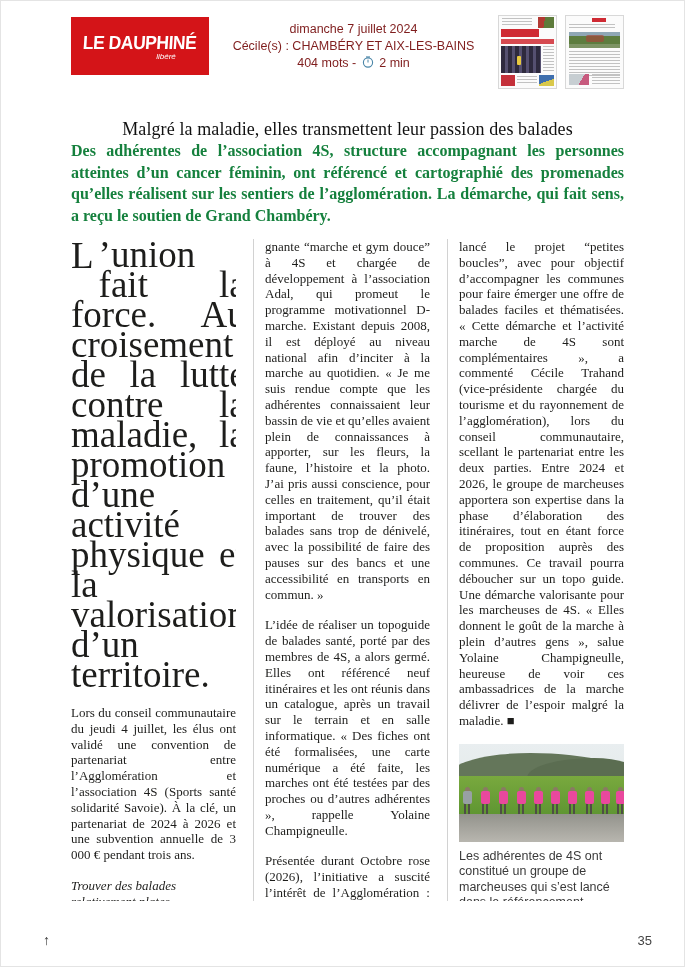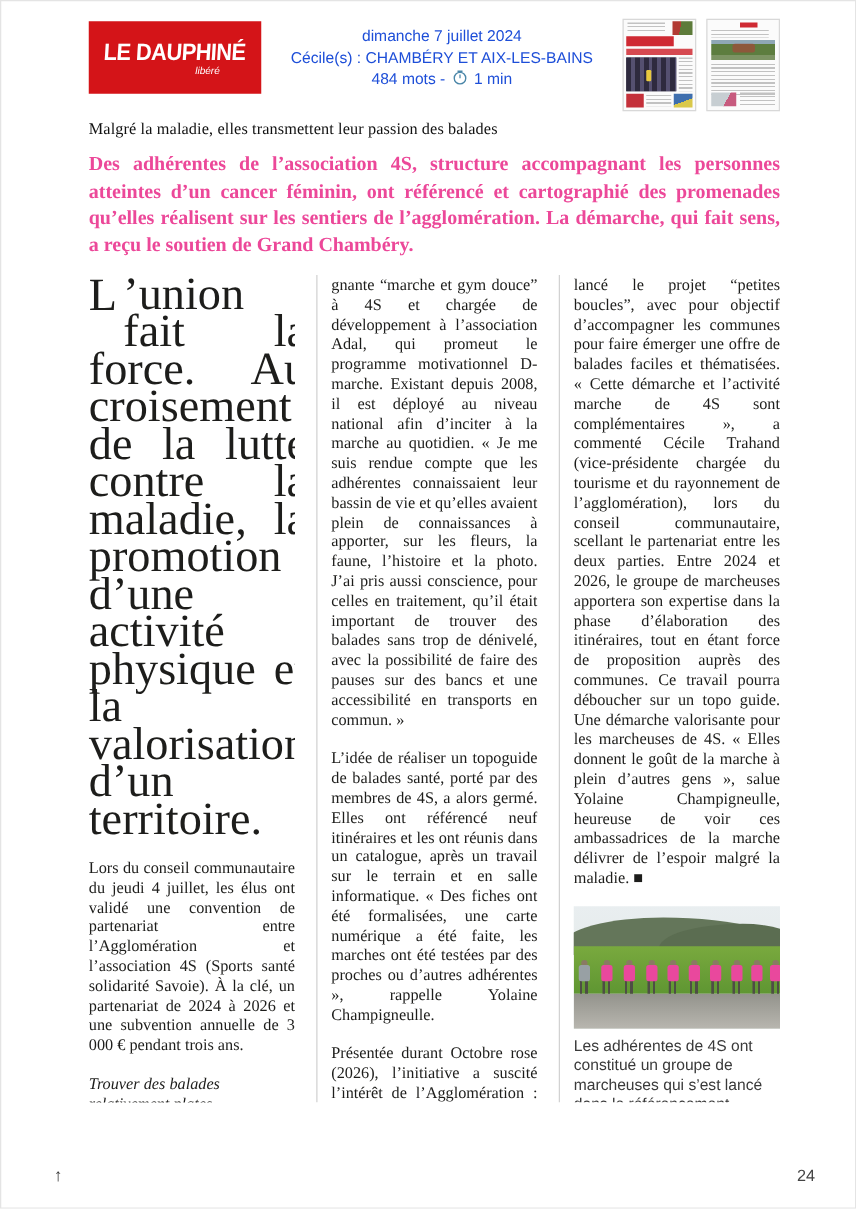--- a/index.html
+++ b/index.html
@@ -9,21 +9,21 @@
   .inner{padding:14px 60px 0 70px;}
 
   
   .header{display:flex;align-items:flex-start;justify-content:space-between;height:80px;}
   .logo{width:138px;height:58px;background:#d41418;color:#fff;margin-top:2px;
         display:flex;flex-direction:column;align-items:center;justify-content:center;
         font-family:"Liberation Sans",sans-serif;flex:0 0 auto;}
   .logo .t{font-weight:bold;font-size:19px;letter-spacing:-.5px;transform:scaleX(.92) skewX(-4deg);white-space:nowrap;}
   .logo .s{font-style:italic;font-size:8px;margin:-2px 6px 0 58px;}
   .meta{flex:1;text-align:center;font-family:"Liberation Sans",sans-serif;
-        font-size:12.5px;line-height:17px;color:#1d4ed8;padding-top:6px;}
+        font-size:12.5px;line-height:17px;color:#7f1d1d;padding-top:6px;}
   .meta .row{white-space:nowrap;}
   .clock{display:inline-block;vertical-align:-1px;margin:0 2px;}
   .thumbs{display:flex;gap:8px;flex:0 0 auto;margin-top:0;}
   .thumb{position:relative;width:57px;height:72px;background:#fbfbfb;border:1px solid #d8d8d8;overflow:hidden;}
   .thumb *{position:absolute;}
   .txl{background:repeating-linear-gradient(to bottom,#c2c2c2 0 1px,transparent 1px 3px);}
   
   .t1-top{top:2px;left:3px;width:30px;height:8px;}
   .t1-ph1{top:1px;right:2px;width:16px;height:11px;background:linear-gradient(100deg,#b23a33 40%,#5d7b3a 40%);}
   .t1-mast{top:13px;left:2px;width:38px;height:8px;background:#cf2a33;}
@@ -43,23 +43,23 @@
   .t2-cols{top:35px;left:3px;width:51px;height:26px;}
   .t2-small{bottom:3px;left:3px;width:20px;height:11px;background:linear-gradient(120deg,#c7ced2 60%,#c75a7e 60%);}
   .t2-cap{bottom:3px;left:26px;width:28px;height:11px;}
 
   
   .kicker{margin-top:14px;border-top:1px solid #b5b5b5;border-bottom:3px double #9a9a9a;
           padding:5px 2px 6px;font-family:"Liberation Sans",sans-serif;
           font-size:12px;letter-spacing:.4px;color:#8c8c8c;}
 
   
-  .title{font-size:13px;color:#111;letter-spacing:.1px;}
-  .lead{margin-top:10px;font-size:16px;font-weight:bold;line-height:21.5px;
-        text-align:justify;color:#ec4899;}
+  .title{margin-top:24px;font-size:18px;color:#111;letter-spacing:.1px;text-align:center;}
+  .lead{font-size:16px;font-weight:bold;line-height:21.5px;
+        text-align:justify;color:#15803d;}
 
   
   .body{display:flex;margin-top:13px;height:662px;overflow:hidden;}
   .col{width:170px;overflow:hidden;}
   .col + .col{border-left:1px solid #d2d2d2;margin-left:17px;padding-left:11px;}
   .para{margin:0 0 15px;font-size:13px;line-height:15.8px;text-align:justify;
         hyphens:auto;-webkit-hyphens:auto;}
   .para.subhead{font-style:italic;text-align:left;}
   .dropcap{float:left;font-size:37px;line-height:30px;padding:1px 5px 0 0;}
 
@@ -94,29 +94,29 @@
 
     <div class="header">
       <div class="logo">
         <div class="t">LE DAUPHINÉ</div>
         <div class="s">libéré</div>
       </div>
       <div class="meta">
         <div class="row">dimanche 7 juillet 2024</div>
         <div class="row">Cécile(s) : CHAMBÉRY ET AIX-LES-BAINS</div>
         <div class="row">
-          <span>484 mots -</span>
+          <span>404 mots -</span>
           <span class="clock">
             <svg width="12" height="12" viewBox="0 0 12 12">
               <circle cx="6" cy="6.5" r="4.6" fill="none" stroke="#4a86a8" stroke-width="1.1"></circle>
               <line x1="6" y1="6.5" x2="6" y2="3.6" stroke="#4a86a8" stroke-width="1"></line>
               <line x1="4" y1="1" x2="8" y2="1" stroke="#4a86a8" stroke-width="1.2"></line>
             </svg>
           </span>
-          <span>1 min</span>
+          <span>2 min</span>
         </div>
       </div>
       <div class="thumbs">
         <div class="thumb">
           <div class="t1-top txl"></div>
           <div class="t1-ph1"></div>
           <div class="t1-mast"></div>
           <div class="t1-head"></div>
           <div class="t1-photo"></div>
           <div class="t1-fig"></div>
@@ -175,15 +175,15 @@
             </div>
           <div class="caption">Les adhérentes de 4S ont constitué un groupe de marcheuses qui s’est lancé dans le référencement</div>
         </div>
       </div>
     </div>
 
   </div>
 
   <div class="footer">
     <span class="up">↑</span>
-    <span>24</span>
+    <span>35</span>
   </div>
 </div>
 
 </body></html>

